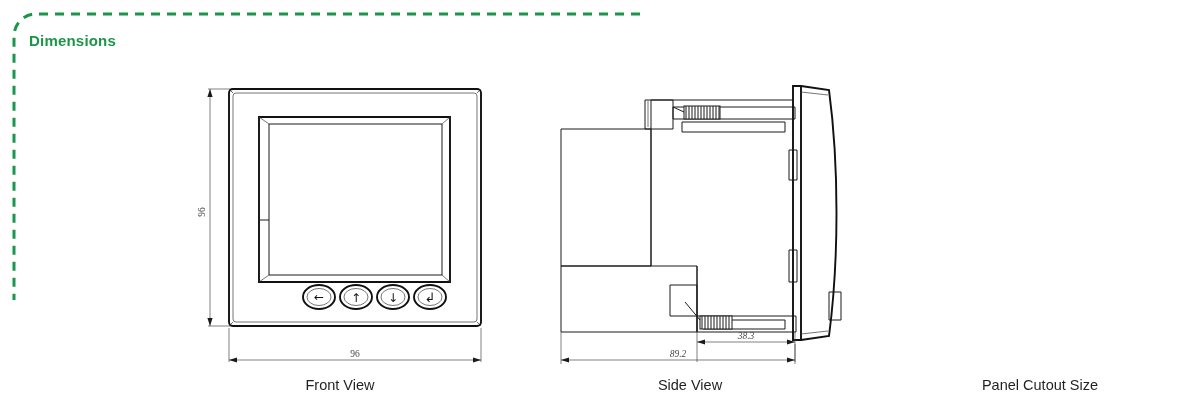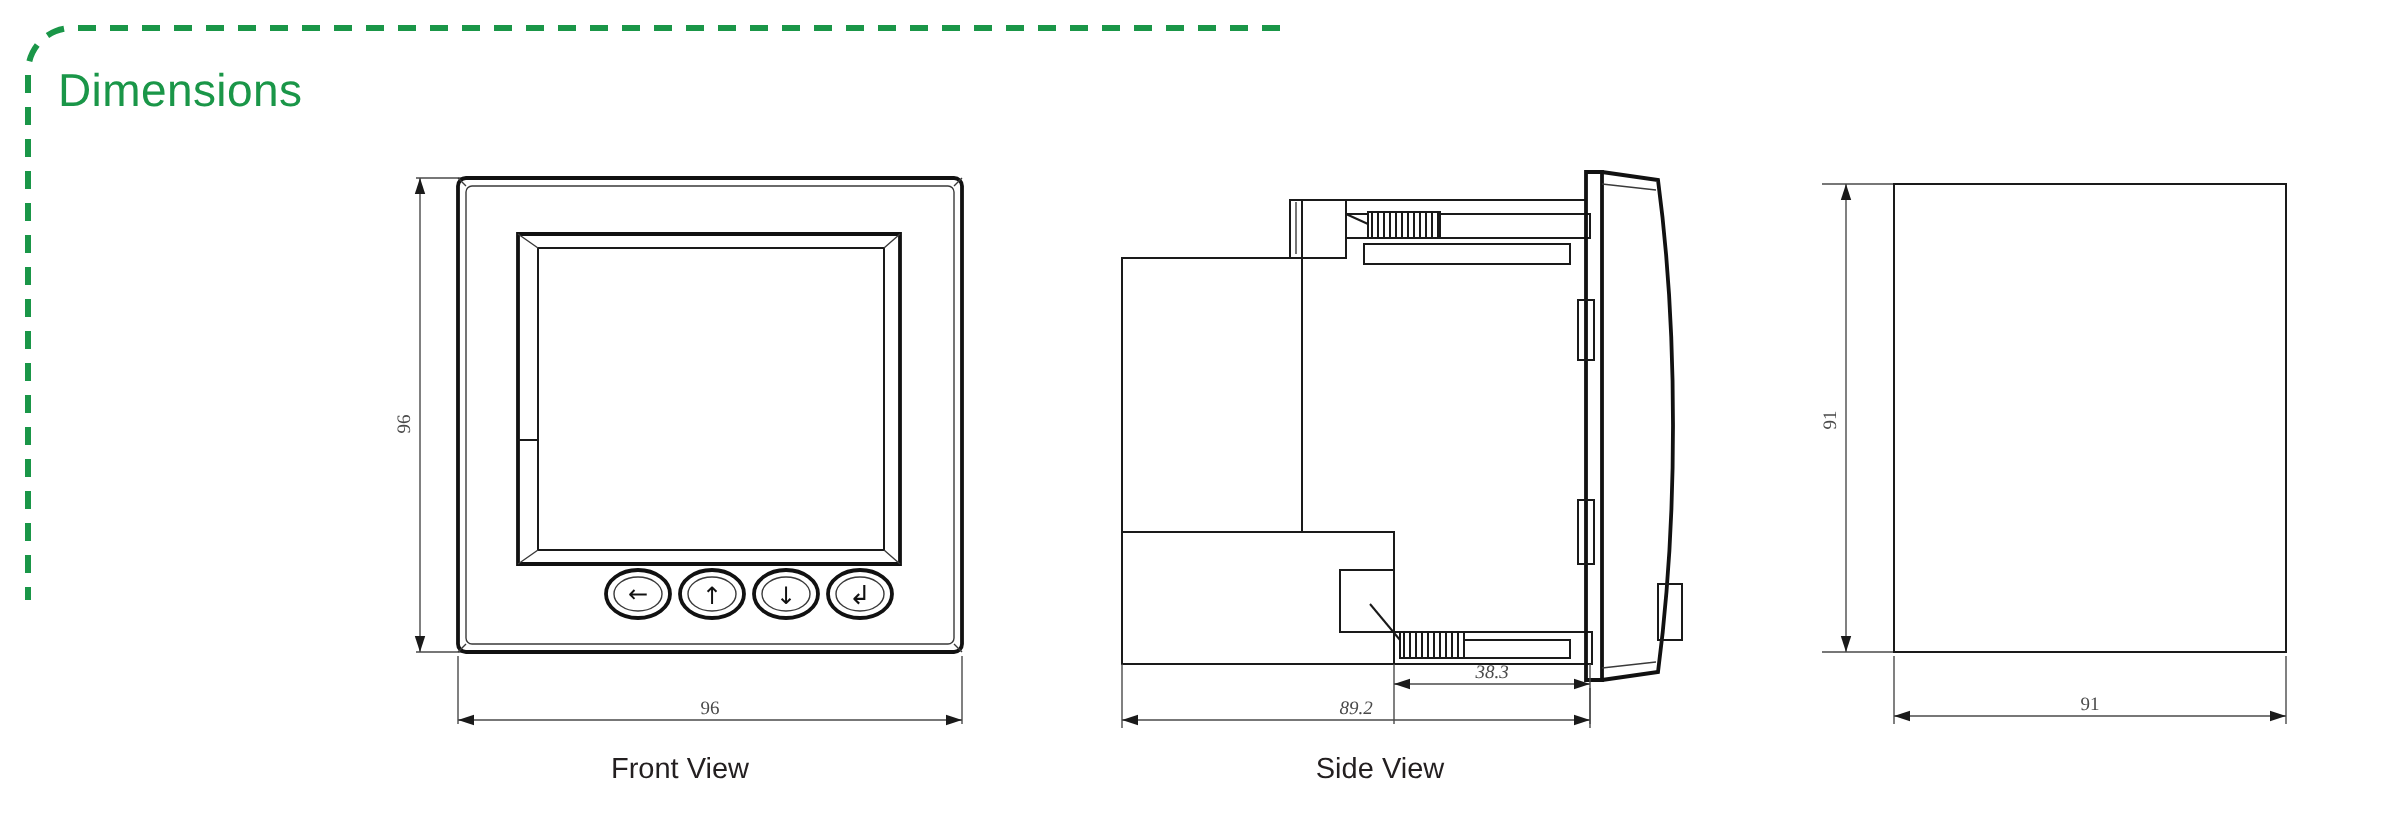--- a/index.html
+++ b/index.html
@@ -26,22 +26,22 @@
     top: 0px;
     width: 660px;
     height: 310px;
     pointer-events: none;
   }
   
   .section-heading {
     position: absolute;
     left: 29px;
     top: 32px;
-    font-size: 23px;
-    font-weight: normal;
+    font-size: 15px;
+    font-weight: bold;
     color: #1a9648;
     letter-spacing: 0.2px;
     white-space: nowrap;
   }
   
   .view {
     position: absolute;
     top: 70px;
   }
   .view svg { display: block; }
@@ -223,43 +223,18 @@
         <line class="dim" x1="16" y1="262" x2="16" y2="294"></line>
         <line class="dim" x1="250" y1="274" x2="250" y2="294"></line>
         <line class="dim" x1="16" y1="290" x2="250" y2="290"></line>
         <path class="solidfill" d="M 16 290 l 8 -2.6 l 0 5.2 z"></path>
         <path class="solidfill" d="M 250 290 l -8 -2.6 l 0 5.2 z"></path>
         <text class="dimtext" x="133" y="287" text-anchor="middle">89.2</text>
       </g>
     </svg>
   </div>
 
-  <div class="view" id="view-cutout">
-    <svg viewBox="0 0 280 300" width="280" height="300">
-
-      <g>
-        <line class="dim" x1="26" y1="22" x2="70" y2="22"></line>
-        <line class="dim" x1="26" y1="256" x2="70" y2="256"></line>
-        <line class="dim" x1="38" y1="22" x2="38" y2="256"></line>
-        <path class="solidfill" d="M 38 22 l -2.6 8 l 5.2 0 z"></path>
-        <path class="solidfill" d="M 38 256 l -2.6 -8 l 5.2 0 z"></path>
-        <text class="dimtext" x="33" y="140" transform="rotate(-90 33 140)" text-anchor="middle">91</text>
-      </g>
-
-      <g>
-        <rect class="tl" x="62" y="22" width="196" height="234"></rect>
-      </g>
-
-      <g>
-        <line class="dim" x1="62" y1="258" x2="62" y2="292"></line>
-        <line class="dim" x1="258" y1="258" x2="258" y2="292"></line>
-        <line class="dim" x1="62" y1="288" x2="258" y2="288"></line>
-        <path class="solidfill" d="M 62 288 l 8 -2.6 l 0 5.2 z"></path>
-        <path class="solidfill" d="M 258 288 l -8 -2.6 l 0 5.2 z"></path>
-        <text class="dimtext" x="160" y="285" text-anchor="middle">91</text>
-      </g>
-    </svg>
-  </div>
 
   <div class="caption" id="caption-front">Front View</div>
   <div class="caption" id="caption-side">Side View</div>
+  <div class="caption" id="caption-cutout">Panel Cutout Size</div>
 
 </div>
 
 </body></html>

